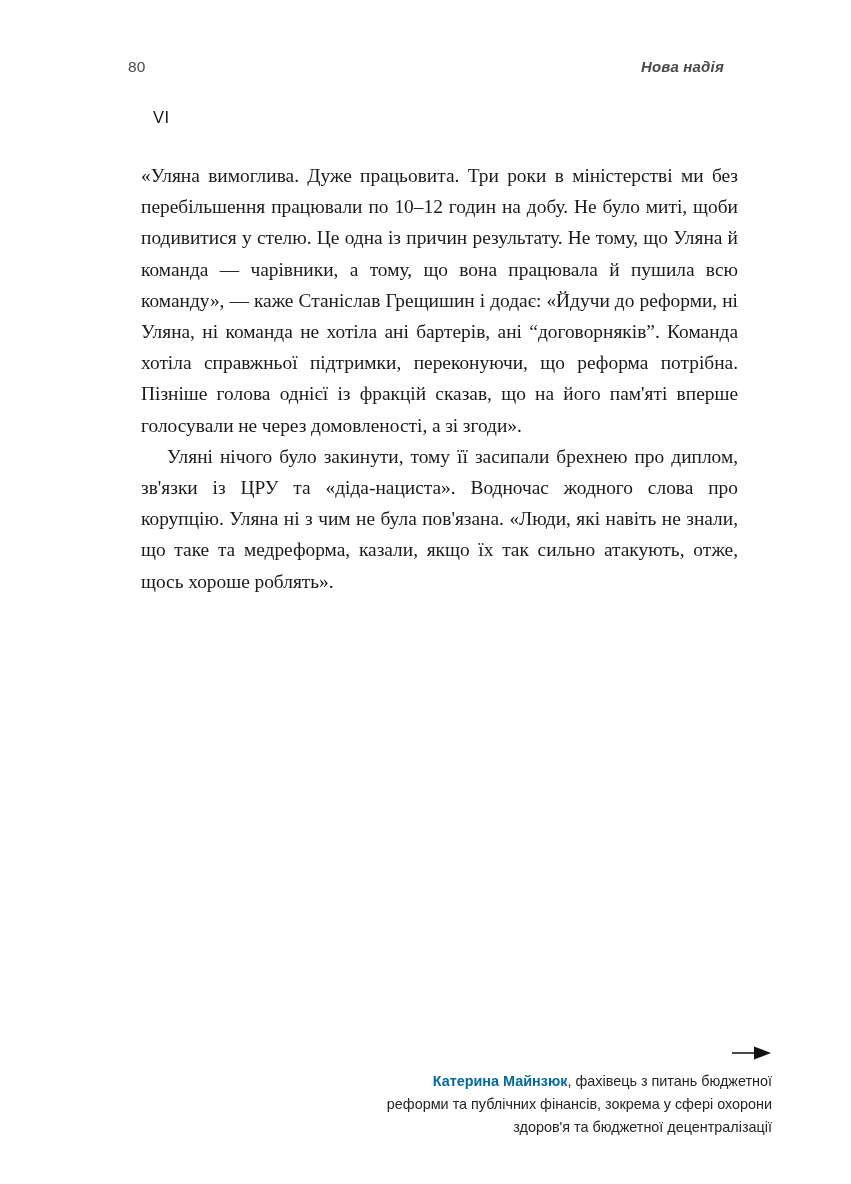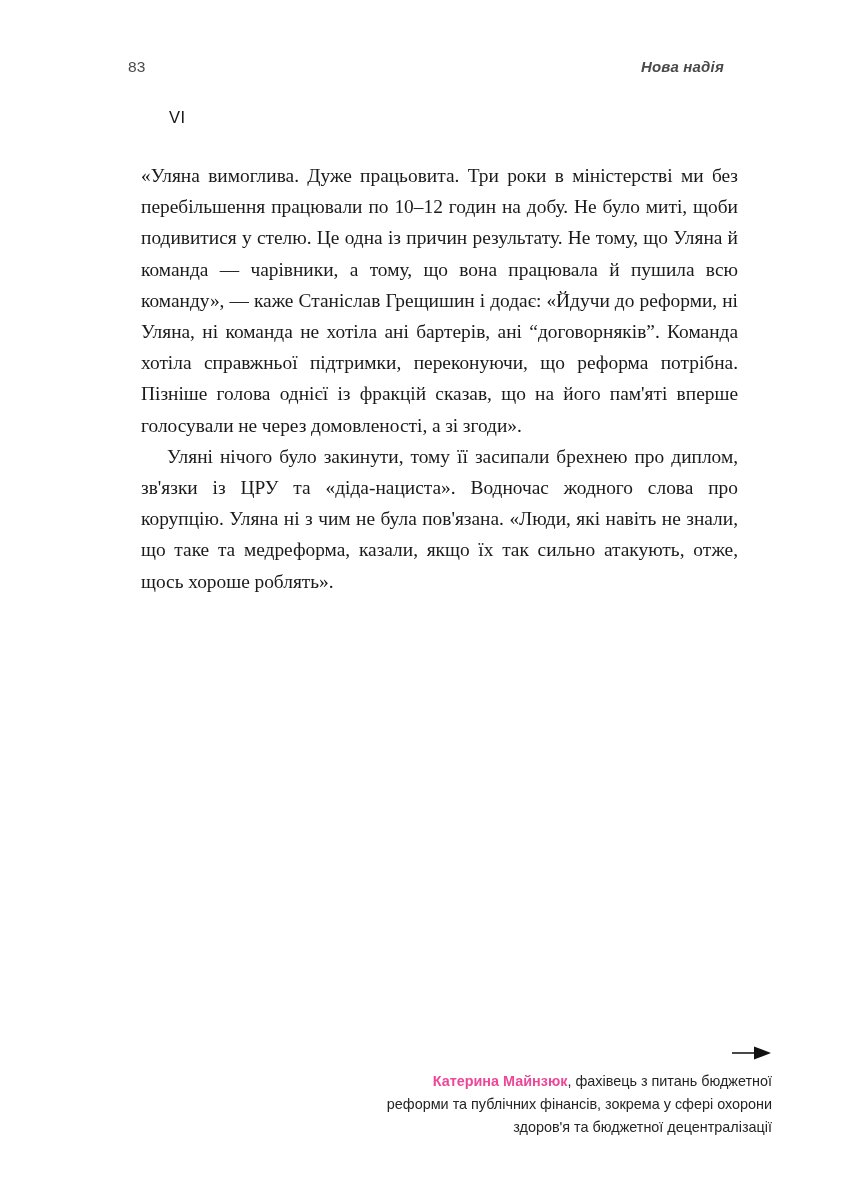--- a/index.html
+++ b/index.html
@@ -51,21 +51,20 @@
   
   .section-marker {
     position: absolute;
     left: 153px;
     top: 108px;
     font-family: "Liberation Sans", "DejaVu Sans", sans-serif;
     font-size: 16.5px;
     font-weight: 500;
     letter-spacing: 0.6px;
     color: #161616;
-    margin-left: 16px;
   }
 
   
   .body-block {
     position: absolute;
     left: 120px;
     top: 160px;
     width: 597px;
     margin-left: 21px;
   }
@@ -103,30 +102,30 @@
   }
   .caption-text {
     font-family: "Liberation Sans", "DejaVu Sans", sans-serif;
     font-size: 14.4px;
     line-height: 23px;
     color: #242424;
     text-align: right;
   }
   .caption-name {
     font-weight: bold;
-    color: #ec4899;
+    color: #0369a1;
   }
 </style>
 </head>
 <body>
 
 <div class="page">
 
   <div class="running-head">
-    <span class="folio">83</span>
+    <span class="folio">80</span>
     <span class="book-title">Нова надія</span>
   </div>
 
   <div class="section-marker">VI</div>
 
   <div class="body-block">
     <p class="para">«Уляна вимоглива. Дуже працьовита. Три роки в міністерстві ми без перебільшення працювали по 10–12 годин на добу. Не було миті, щоби подивитися у стелю. Це одна із причин результату. Не тому, що Уляна й команда — чарівники, а тому, що вона працювала й пушила всю команду», — каже Станіслав Грещишин і додає: «Йдучи до реформи, ні Уляна, ні команда не хотіла ані бартерів, ані “договорняків”. Команда хотіла справжньої підтримки, переконуючи, що реформа потрібна. Пізніше голова однієї із фракцій сказав, що на його пам'яті вперше голосували не через домовленості, а зі згоди».</p>
     <p class="para indent">Уляні нічого було закинути, тому її засипали брехнею про диплом, зв'язки із ЦРУ та «діда-нациста». Водночас жодного слова про корупцію. Уляна ні з чим не була пов'язана. «Люди, які навіть не знали, що таке та медреформа, казали, якщо їх так сильно атакують, отже, щось хороше роблять».</p>
   </div>
 

